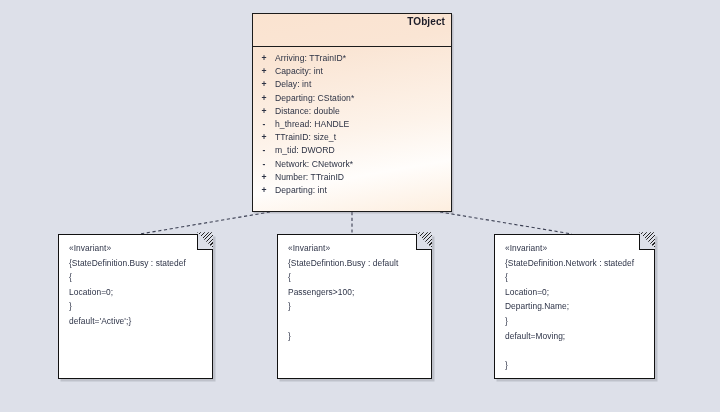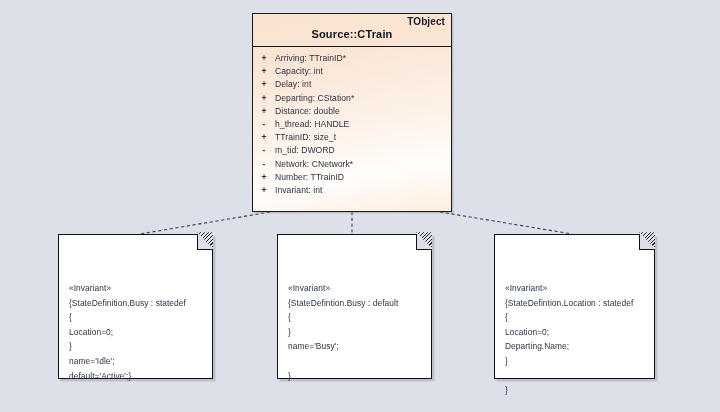--- a/index.html
+++ b/index.html
@@ -123,22 +123,21 @@
     height: 16.4px;
     background: repeating-linear-gradient(
       135deg,
       #222 0px, #222 0.9px,
       rgba(255,255,255,0) 0.9px, rgba(255,255,255,0) 2.6px
     );
     clip-path: polygon(0 0, 100% 100%, 100% 0);
   }
 
   .note-body {
-    padding: 14px 0 0 10px;
-    margin-top: 32px;
+    padding: 6px 0 0 10px;
   }
   .note-line {
     font-size: 8.4px;
     line-height: 14.6px;
     color: #2d3347;
     white-space: pre;
     letter-spacing: 0.06px;
   }
   .note-line.stereo {
     color: #2d3347;
@@ -158,21 +157,20 @@
 
   <svg id="connectors" viewBox="0 0 720 412" width="720" height="412">
     <line x1="270" y1="212" x2="140" y2="234" stroke="#3b3f52" stroke-width="1.1" stroke-dasharray="3.2,2.6"></line>
     <line x1="352" y1="212" x2="352" y2="234" stroke="#3b3f52" stroke-width="1.1" stroke-dasharray="3.2,2.6"></line>
     <line x1="440" y1="212" x2="572" y2="234" stroke="#3b3f52" stroke-width="1.1" stroke-dasharray="3.2,2.6"></line>
   </svg>
 
   <div class="uml-class">
     <div class="uml-header">
       <div class="uml-stereotype">TObject</div>
-      <div class="uml-title">Source::CTrain</div>
     </div>
     <div class="uml-attrs">
       <div class="attr-row">
         <span class="attr-vis">+</span>
         <span class="attr-sig">Arriving: TTrainID*</span>
       </div>
       <div class="attr-row">
         <span class="attr-vis">+</span>
         <span class="attr-sig">Capacity: int</span>
       </div>
@@ -203,58 +201,58 @@
       <div class="attr-row">
         <span class="attr-vis">-</span>
         <span class="attr-sig">Network: CNetwork*</span>
       </div>
       <div class="attr-row">
         <span class="attr-vis">+</span>
         <span class="attr-sig">Number: TTrainID</span>
       </div>
       <div class="attr-row">
         <span class="attr-vis">+</span>
-        <span class="attr-sig">Invariant: int</span>
+        <span class="attr-sig">Departing: int</span>
       </div>
     </div>
   </div>
 
   <div class="note" id="note-idle">
     <div class="note-fold"></div>
     <div class="note-body">
       <div class="note-line stereo">«Invariant»</div>
       <div class="note-line">{StateDefinition.Busy : statedef</div>
       <div class="note-line">{</div>
       <div class="note-line">Location=0;</div>
       <div class="note-line">}</div>
-      <div class="note-line">name='Idle';</div>
       <div class="note-line">default='Active';}</div>
     </div>
   </div>
 
   <div class="note" id="note-busy">
     <div class="note-fold"></div>
     <div class="note-body">
       <div class="note-line stereo">«Invariant»</div>
       <div class="note-line">{StateDefintion.Busy : default</div>
       <div class="note-line">{</div>
-      <div class="note-line">}</div>
-      <div class="note-line">name='Busy';</div>
+      <div class="note-line">Passengers&gt;100;</div>
+      <div class="note-line">}</div>
       <div class="note-line blank"></div>
       <div class="note-line">}</div>
     </div>
   </div>
 
   <div class="note" id="note-location">
     <div class="note-fold"></div>
     <div class="note-body">
       <div class="note-line stereo">«Invariant»</div>
-      <div class="note-line">{StateDefintion.Location : statedef</div>
+      <div class="note-line">{StateDefinition.Network : statedef</div>
       <div class="note-line">{</div>
       <div class="note-line">Location=0;</div>
       <div class="note-line">Departing.Name;</div>
       <div class="note-line">}</div>
+      <div class="note-line">default=Moving;</div>
       <div class="note-line blank"></div>
       <div class="note-line">}</div>
     </div>
   </div>
 
 </div>
 
 </body></html>

